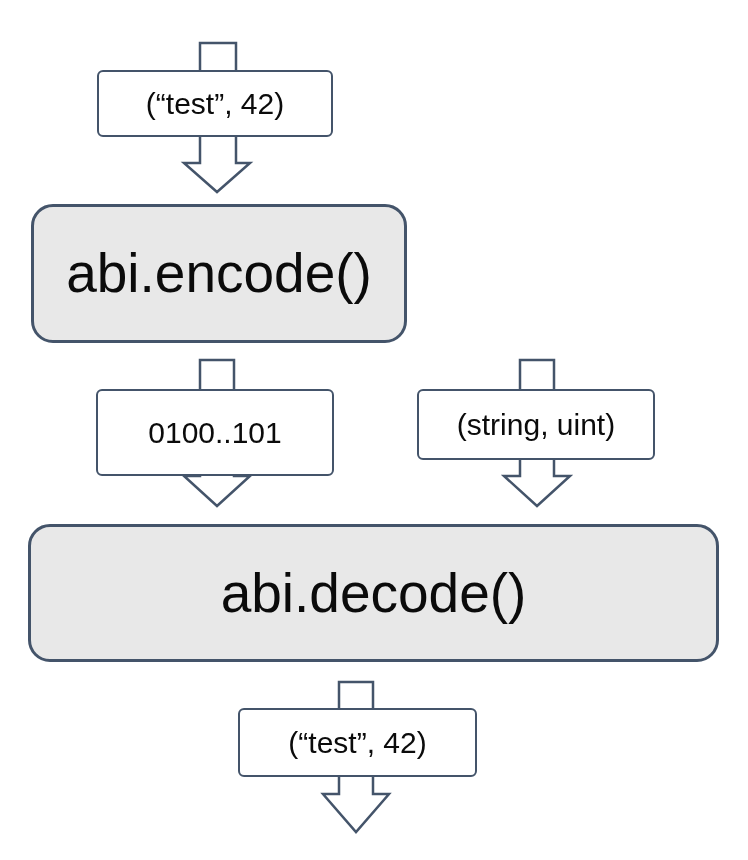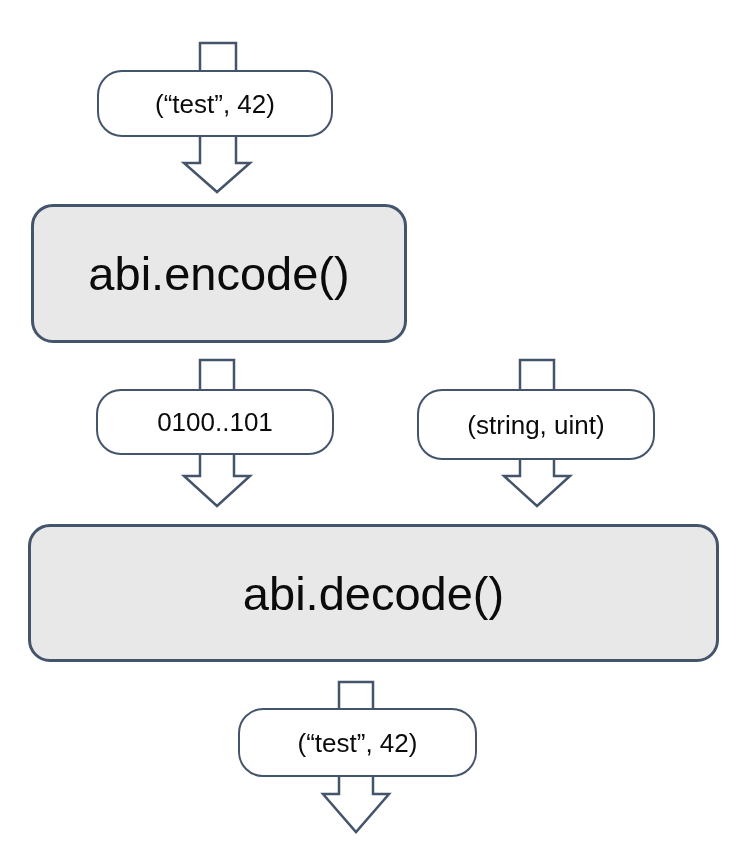--- a/index.html
+++ b/index.html
@@ -27,35 +27,35 @@
     stroke-linejoin: miter;
   }
   .node {
     position: absolute;
     box-sizing: border-box;
     display: flex;
     align-items: center;
     justify-content: center;
     background: var(--value_fill, #ffffff);
     border: 2.5px solid var(--line, #44546A);
-    border-radius: 25px;
+    border-radius: 6px;
     color: var(--text, #0b0b0b);
-    font-size: 26px;
+    font-size: 30px;
     line-height: 1;
     white-space: nowrap;
   }
   .node.process {
     background: var(--process_fill, #E8E8E8);
     border-width: 3px;
     border-radius: 22px;
-    font-size: 47px;
+    font-size: 55px;
   }
   #n-input  { left: 97px;  top: 70px;  width: 236px; height: 67px; }
   #n-encode { left: 31px;  top: 204px; width: 376px; height: 139px; }
-  #n-bytes  { left: 96px;  top: 389px; width: 238px; height: 66px; }
+  #n-bytes  { left: 96px;  top: 389px; width: 238px; height: 87px; }
   #n-types  { left: 417px; top: 389px; width: 238px; height: 71px; }
   #n-decode { left: 28px;  top: 524px; width: 691px; height: 138px; }
   #n-output { left: 238px; top: 708px; width: 239px; height: 69px; }
 </style>
 </head>
 <body>
 
 <div class="canvas">
 
   <svg class="arrows" width="748" height="860" viewBox="0 0 748 860" aria-hidden="true">

